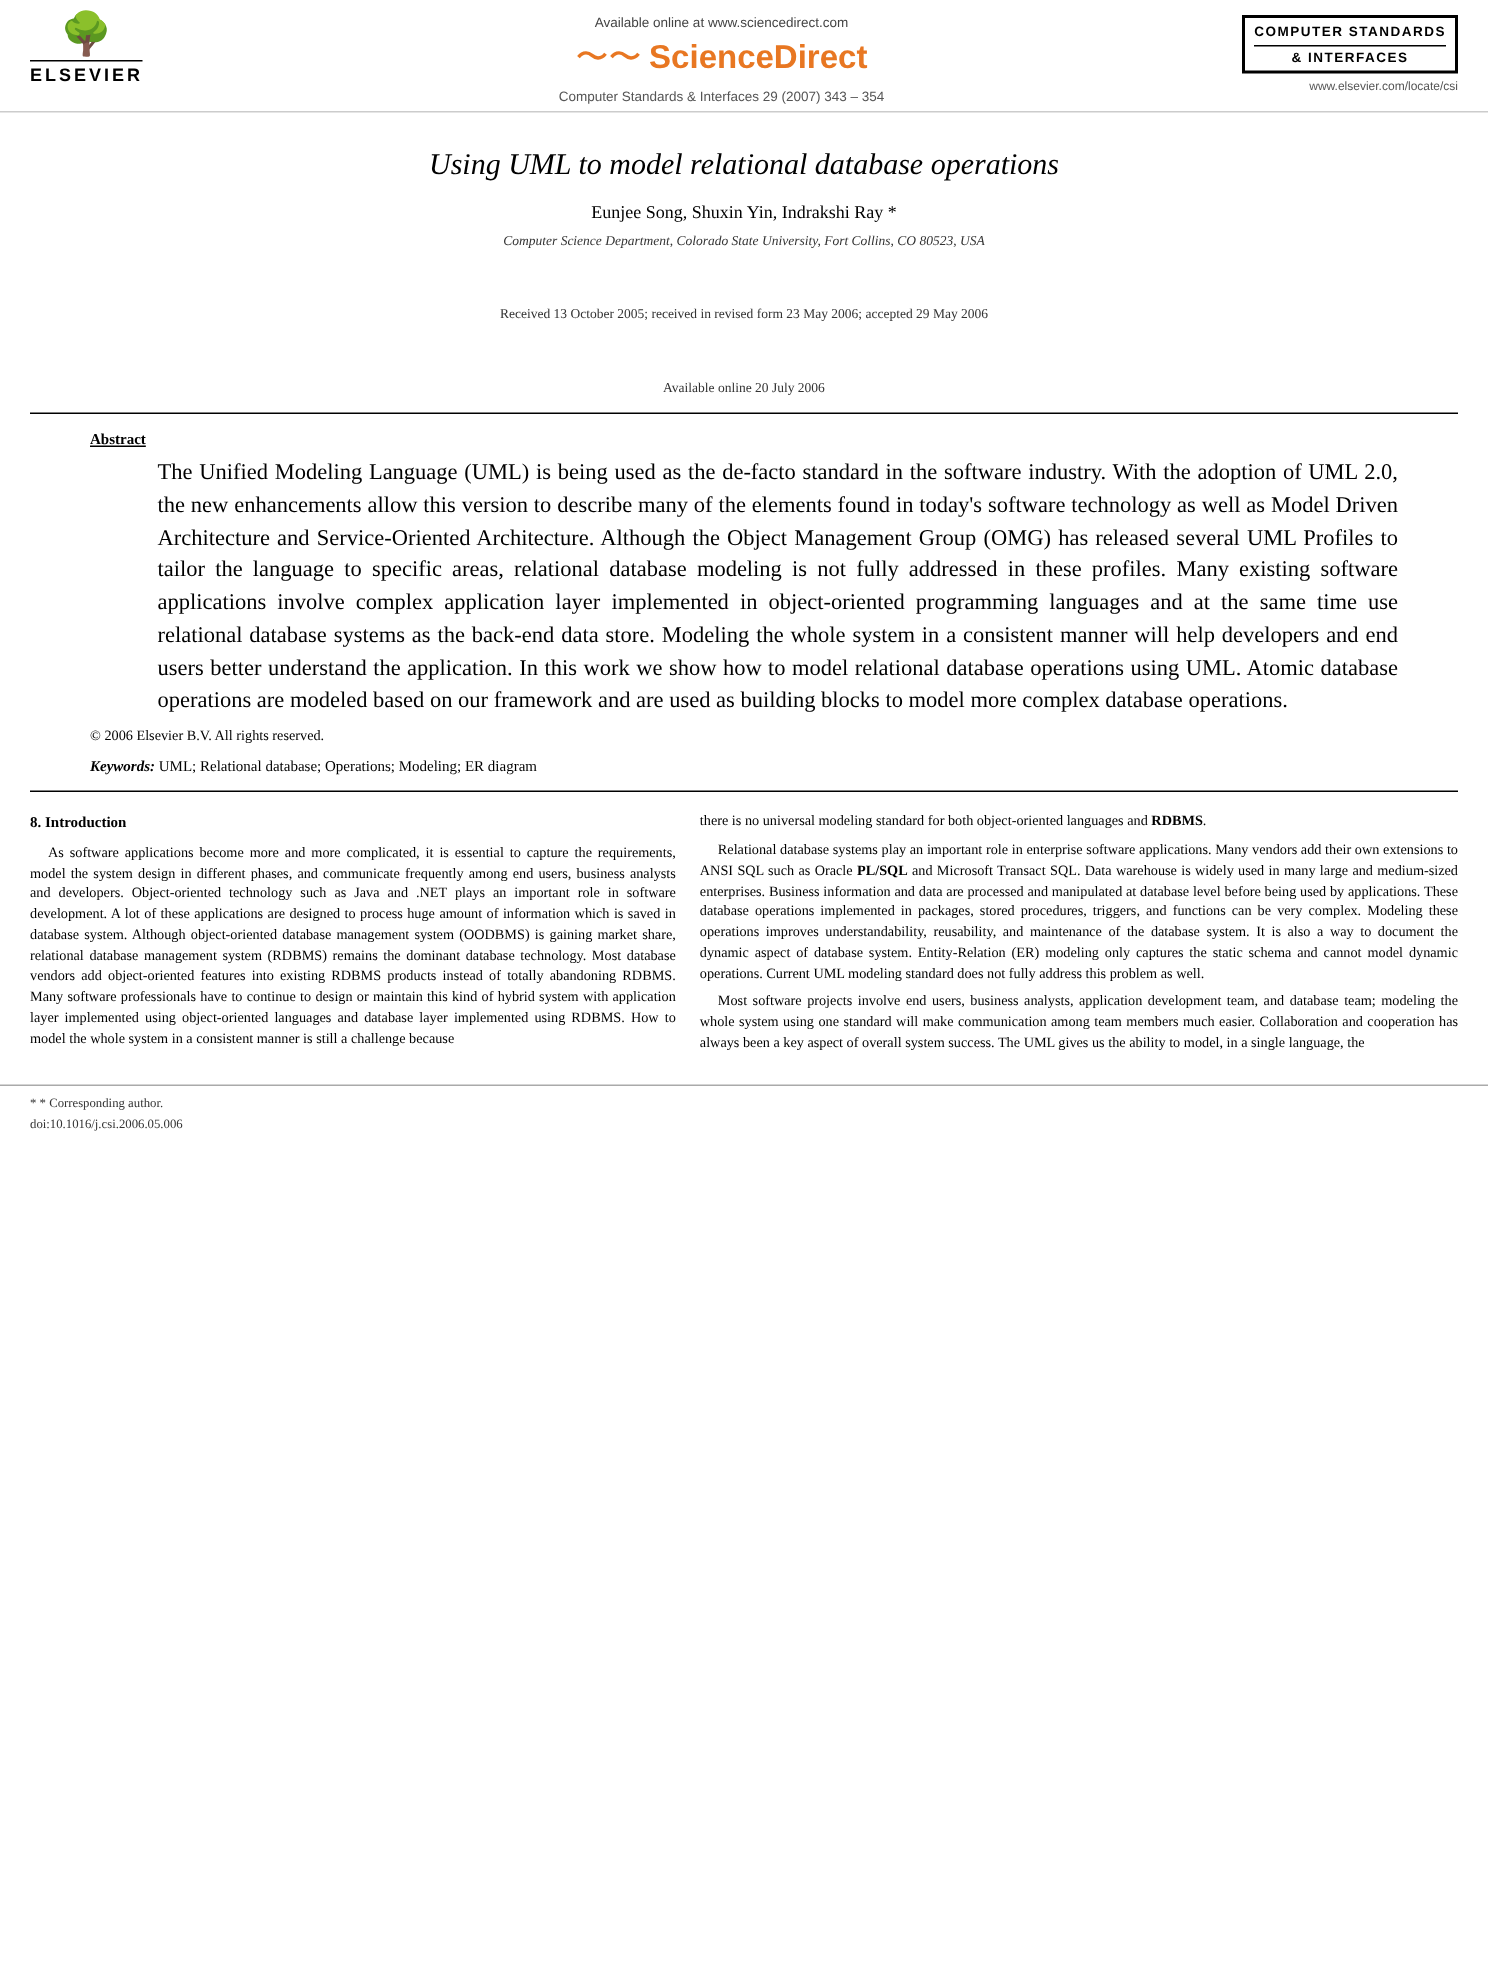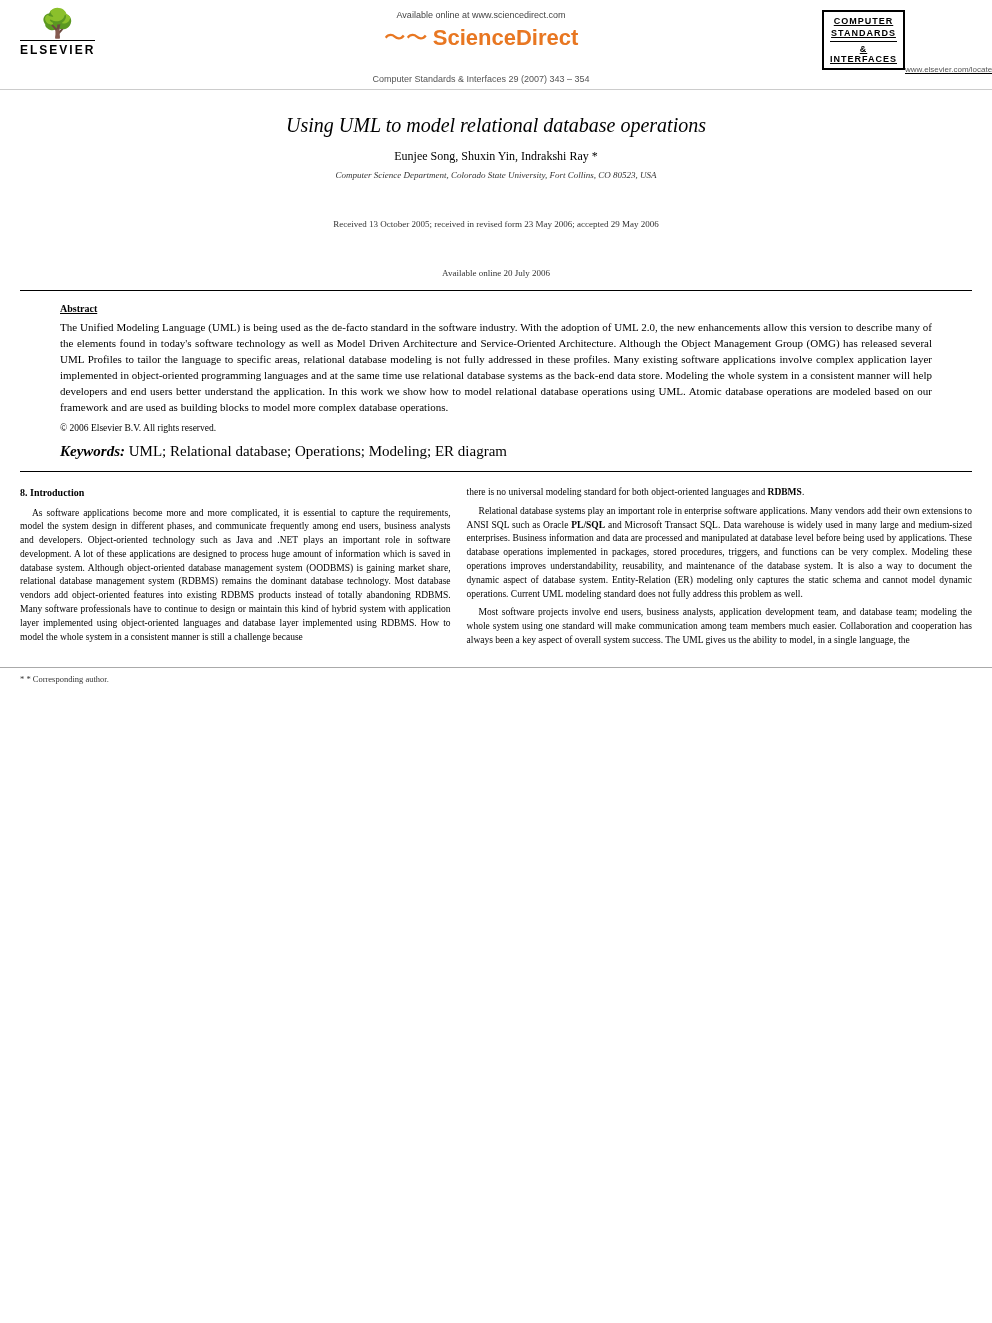--- a/index.html
+++ b/index.html
@@ -74,28 +74,27 @@
     .sd-text {
       font-size: 22px;
       font-family: Arial, sans-serif;
       font-weight: bold;
       color: #e87722;
     }
     .journal-info {
       font-size: 9px;
       font-family: Arial, sans-serif;
       color: #555;
-      margin-top: 17px;
+      margin-top: 2px;
     }
     .header-right {
       width: 150px;
       display: flex;
-      flex-direction: row;
+      flex-direction: column;
       align-items: flex-end;
-      text-decoration: underline;
     }
     .journal-box {
       border: 2px solid #000;
       padding: 4px 6px;
       text-align: center;
       margin-bottom: 4px;
     }
     .journal-box-title {
       font-family: Arial, sans-serif;
       font-size: 9px;
@@ -157,31 +156,32 @@
       border-bottom: 1px solid #000;
       margin: 0 20px;
     }
     .abstract-title {
       font-size: 10px;
       font-weight: bold;
       margin-bottom: 6px;
       text-decoration: underline;
     }
     .abstract-text {
-      font-size: 11px;
+      font-size: 15px;
       line-height: 1.45;
       text-align: justify;
       margin-bottom: 6px;
+      margin-left: 45px;
     }
     .copyright {
       font-size: 9.5px;
       line-height: 1.45;
     }
     .keywords {
-      font-size: 15px;
+      font-size: 10px;
       margin-top: 6px;
       line-height: 1.45;
     }
     .keywords-label {
       font-style: italic;
       font-weight: bold;
     }
 
     
     .body-section {
@@ -302,13 +302,14 @@
   </div>
 </div>
 
 <div class="footer-section">
   <div class="footnote">
     <div>
       <span>* </span>
       <span>* Corresponding author.</span>
     </div>
   </div>
+  <div class="footer-doi">doi:10.1016/j.csi.2006.05.006</div>
 </div>
 
 </body></html>

